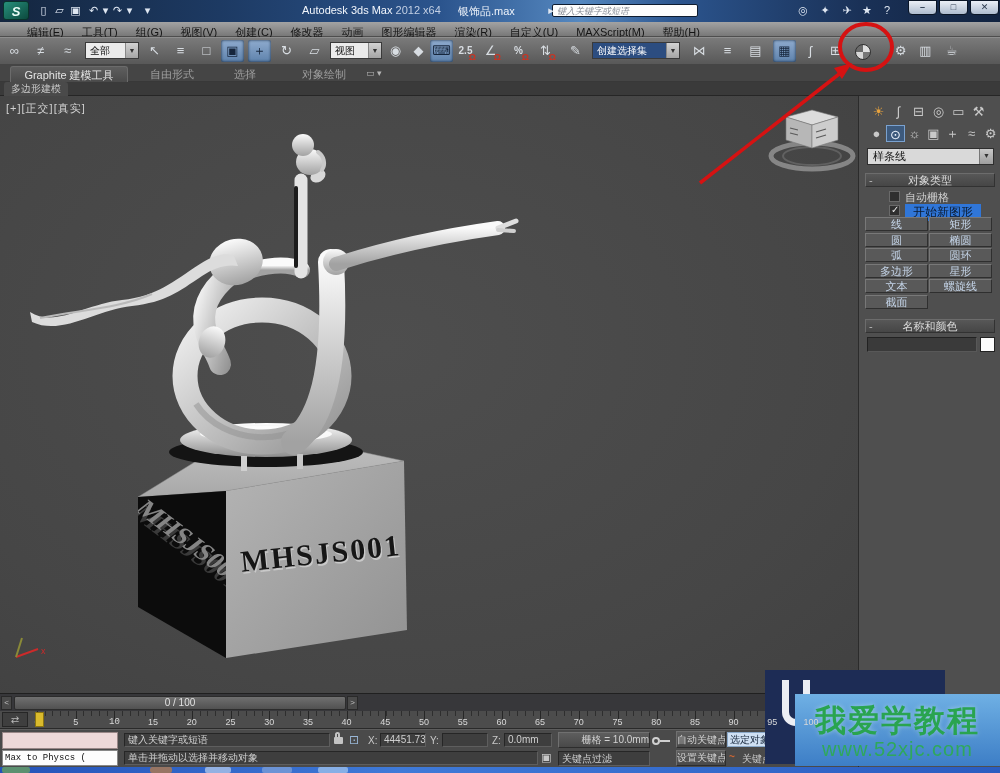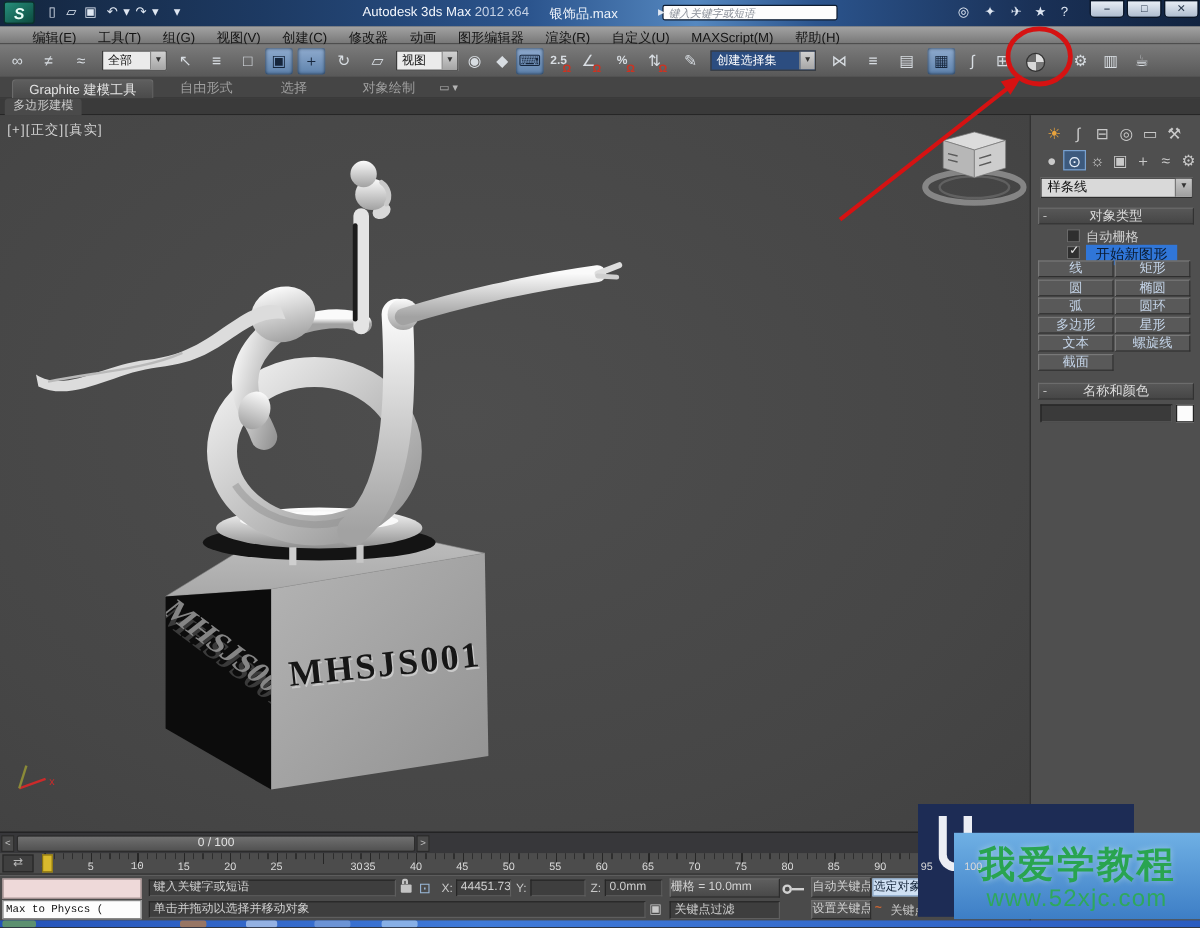--- a/index.html
+++ b/index.html
@@ -74,21 +74,21 @@
   .trackbtn{left:2px;top:712px;width:26px;height:15px;background:#3f3f3f;border:1px solid #262626;
      box-sizing:border-box;color:#b8b8b8;font-size:10px;text-align:center;line-height:13px}
   
   .statusbar{left:0;top:729px;width:858px;height:38px;background:#4a4a4a;border-top:1px solid #5d5d5d;box-sizing:border-box}
   .pinkbox{left:2px;top:2px;width:116px;height:17px;background:#eed9d9;border:1px solid #9a8888;box-sizing:border-box}
   .whitebox{left:2px;top:20px;width:116px;height:16px;background:#fdfdfd;border:1px solid #888;box-sizing:border-box;
      font-family:"Liberation Mono","DejaVu Sans Mono",monospace;font-size:9px;color:#111;line-height:14px;padding-left:2px;overflow:hidden;white-space:nowrap}
   .sfield{position:absolute;background:#3e3e3e;border:1px solid;border-color:#262626 #5e5e5e #5e5e5e #262626;
      box-sizing:border-box;color:#cfcfcf;font-size:10px;line-height:12px;padding:0 3px;overflow:hidden;white-space:nowrap}
   .sbtn{position:absolute;background:linear-gradient(#5e5e5e,#494949);border:1px solid;border-color:#707070 #2d2d2d #2d2d2d #707070;
-     box-sizing:border-box;color:#d2d2d2;font-size:10px;text-align:left;overflow:hidden;white-space:nowrap}
+     box-sizing:border-box;color:#d2d2d2;font-size:10px;text-align:right;overflow:hidden;white-space:nowrap}
   .slabel{position:absolute;font-size:10px;color:#c8c8c8}
   .sel{background:#cfe0f3;color:#15253a;border:1px solid #8aa8c8}
   .lock-icon{left:334px;top:7px;width:9px;height:7px;background:#c4c4c4;border-radius:1px}
   .lock-icon::before{content:"";position:absolute;left:1px;top:-5px;width:5px;height:5px;
      border:2px solid #c4c4c4;border-bottom:none;border-radius:4px 4px 0 0;box-sizing:border-box}
   .key-icon{left:652px;top:8px;width:18px;height:6px}
   .key-icon::before{content:"";position:absolute;left:0;top:-1px;width:8px;height:8px;border:2px solid #d0d0d0;border-radius:50%;box-sizing:border-box}
   .key-icon::after{content:"";position:absolute;left:8px;top:2px;width:10px;height:2px;background:#d0d0d0}
   
   .panel{left:858px;top:96px;width:142px;height:677px;background:#4f4f4f;border-left:1px solid #2b2b2b;box-sizing:border-box}
@@ -317,21 +317,21 @@
     <div class="tlbtn" style="left:347px">&gt;</div>
   </div>
   <div class="abs ruler" id="ruler">
     <div class="abs marker"></div>
   <span class="rlab" style="left: 37px;">0</span>
       <span class="rlab" style="left: 75.7px;">5</span>
       <span class="rlab" style="left: 114.4px; font-family: Liberation Mono, monospace;">10</span>
       <span class="rlab" style="left: 153.1px;">15</span>
       <span class="rlab" style="left: 191.8px;">20</span>
       <span class="rlab" style="left: 230.5px;">25</span>
-      <span class="rlab" style="left: 269.2px; margin-left: 28px;">30</span>
+      <span class="rlab" style="left: 269.2px;">30</span>
       <span class="rlab" style="left: 307.9px;">35</span>
       <span class="rlab" style="left: 346.6px;">40</span>
       <span class="rlab" style="left: 385.3px;">45</span>
       <span class="rlab" style="left: 424px;">50</span>
       <span class="rlab" style="left: 462.7px;">55</span>
       <span class="rlab" style="left: 501.4px;">60</span>
       <span class="rlab" style="left: 540.1px;">65</span>
       <span class="rlab" style="left: 578.8px;">70</span>
       <span class="rlab" style="left: 617.5px;">75</span>
       <span class="rlab" style="left: 656.2px;">80</span>

